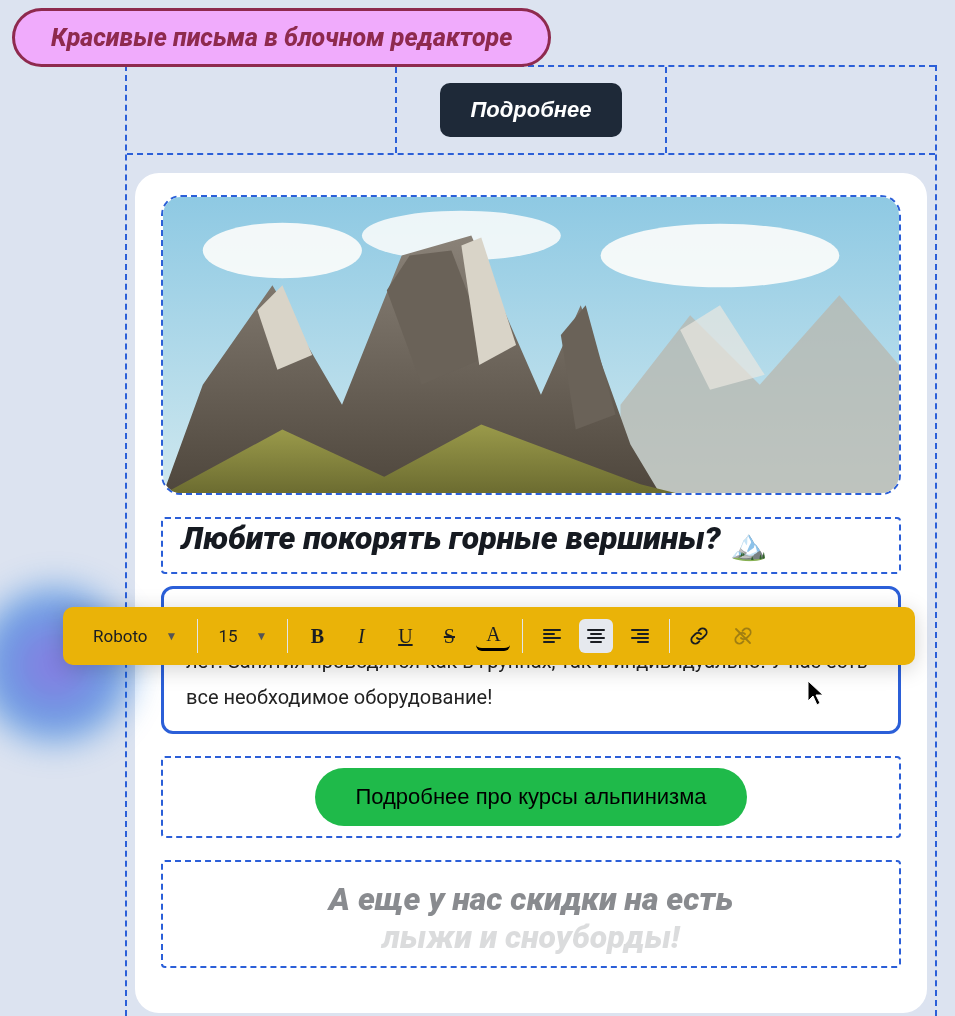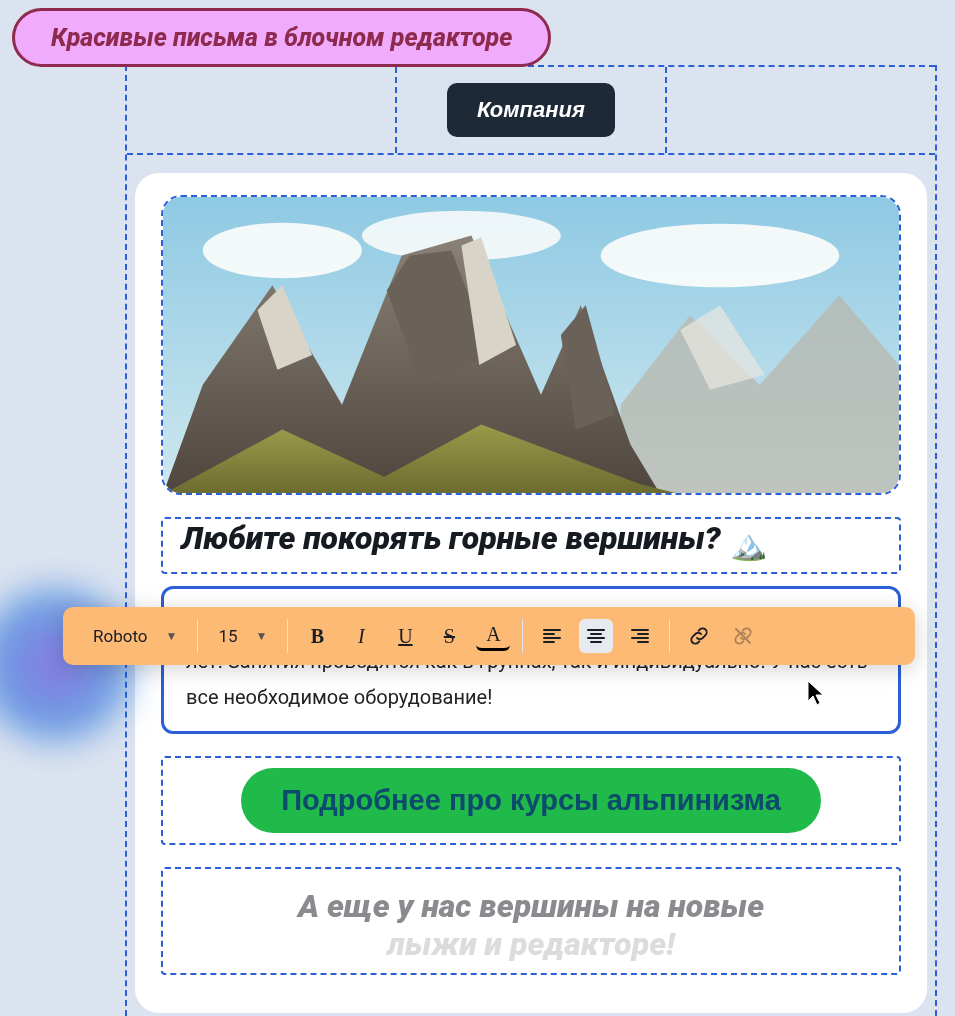--- a/index.html
+++ b/index.html
@@ -139,23 +139,23 @@
   }
 
   
   .cta-block {
     padding: 10px 0;
     display: flex;
     justify-content: center;
   }
   .cta-btn {
     background: #1fba4a;
-    color: #0c4a6e;
-    font-size: 29px;
-    font-weight: 700;
+    color: #000000;
+    font-size: 22px;
+    font-weight: 400;
     padding: 16px 40px;
     border-radius: 40px;
     border: none;
   }
 
   
   .heading2-block {
     padding: 18px 18px 10px 18px;
     text-align: center;
   }
@@ -168,21 +168,21 @@
   }
   .heading2-text.faded { opacity: 0.15; }
 
   
   .toolbar {
     position: absolute;
     top: 607px;
     left: 63px;
     right: 40px;
     height: 58px;
-    background: #fdba74;
+    background: #eab308;
     border-radius: 10px;
     box-shadow: 0 4px 22px rgba(0,0,0,0.18);
     display: flex;
     align-items: center;
     padding: 0 10px;
     z-index: 40;
     gap: 0;
   }
   .tool-group {
     display: flex;
@@ -242,21 +242,21 @@
 
 <div class="glow"></div>
 
 <div class="editor-bg"></div>
 
 <div class="canvas">
 
   <div class="header-block">
     <div class="header-col"></div>
     <div class="header-col">
-      <button class="company-btn">Компания</button>
+      <button class="company-btn">Подробнее</button>
     </div>
     <div class="header-col"></div>
   </div>
 
   <div class="card">
 
     <div class="block hero-block">
       <svg class="hero-svg" viewBox="0 0 740 300" preserveAspectRatio="xMidYMid slice">
         <defs>
           <linearGradient id="sky" x1="0" y1="0" x2="0" y2="1">
@@ -303,22 +303,22 @@
           <path d="M2 2 L2 22 L7 17 L11 26 L14 24 L10 16 L17 16 Z" fill="#000" stroke="#fff" stroke-width="1"></path>
         </svg>
       </span>
     </div>
 
     <div class="block cta-block">
       <button class="cta-btn">Подробнее про курсы альпинизма</button>
     </div>
 
     <div class="block heading2-block">
-      <div class="heading2-text">А еще у нас вершины на новые</div>
-      <div class="heading2-text faded">лыжи и редакторе!</div>
+      <div class="heading2-text">А еще у нас скидки на есть</div>
+      <div class="heading2-text faded">лыжи и сноуборды!</div>
     </div>
 
   </div>
 </div>
 
 <div class="toolbar">
 
   <div class="tool-group">
     <div class="tool-select">
       <span>Roboto</span>

